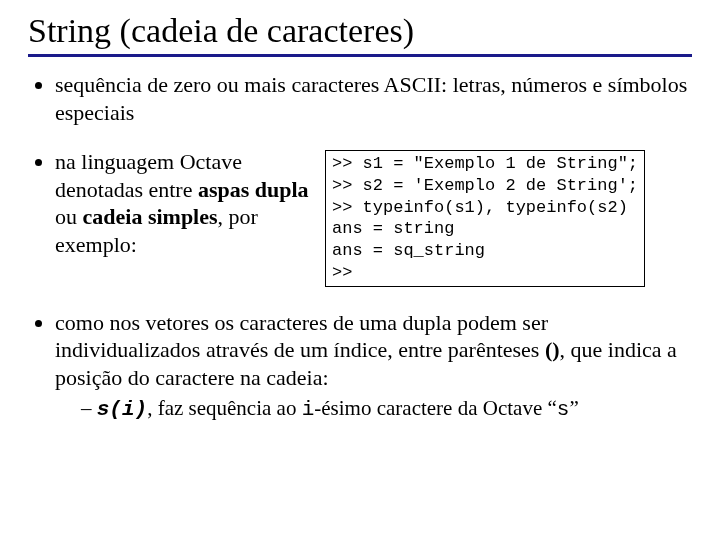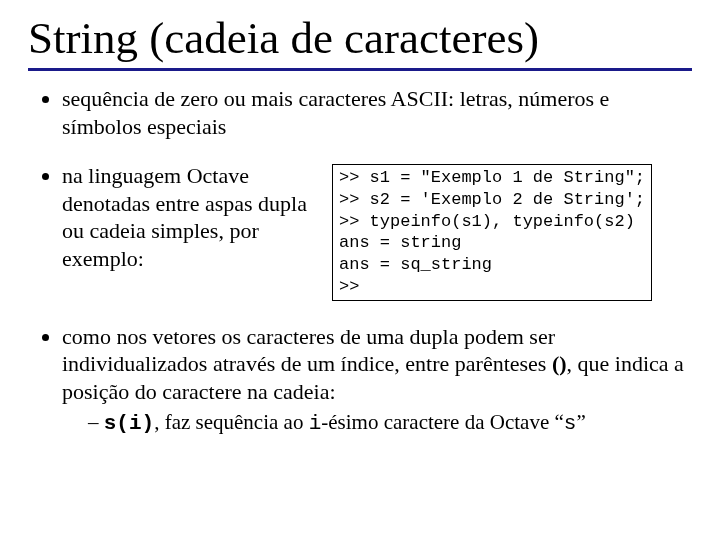--- a/index.html
+++ b/index.html
@@ -9,31 +9,31 @@
     height: 540px;
     font-family: "Times New Roman", Times, serif;
     color: #000;
     background: #fff;
     box-sizing: border-box;
   }
   .slide {
     padding: 8px 28px 0 28px;
   }
   .title {
-    font-size: 45px;
+    font-size: 34px;
     font-weight: normal;
     margin: 4px 0 4px 0;
   }
   .rule {
     border: none;
     border-top: 3px solid #1a1a8a;
     margin: 2px 0 14px 0;
   }
   ul.top {
-    margin: 8px;
+    margin: 1px;
     padding-left: 26px;
     list-style-type: disc;
     font-size: 22px;
     line-height: 1.25;
   }
   ul.top > li {
     margin-bottom: 22px;
   }
   ul.sub {
     margin: 4px 0 0 0;
@@ -57,26 +57,27 @@
     margin-top: 2px;
   }
   .after-box {
     display: flex;
     align-items: flex-start;
     flex-wrap: nowrap;
   }
   .mono {
     font-family: "Courier New", Courier, monospace;
     font-weight: bold;
+    font-style: italic;
   }
   .mono-n {
     font-family: "Courier New", Courier, monospace;
     font-weight: normal;
   }
-  b { font-weight: normal; }
+  b { font-weight: bold; }
   .parenbold { font-weight: bold; }
 </style>
 </head>
 <body>
 
 <div class="slide">
   <div class="title">String (cadeia de caracteres)</div>
   <hr class="rule">
 
   <ul class="top">

